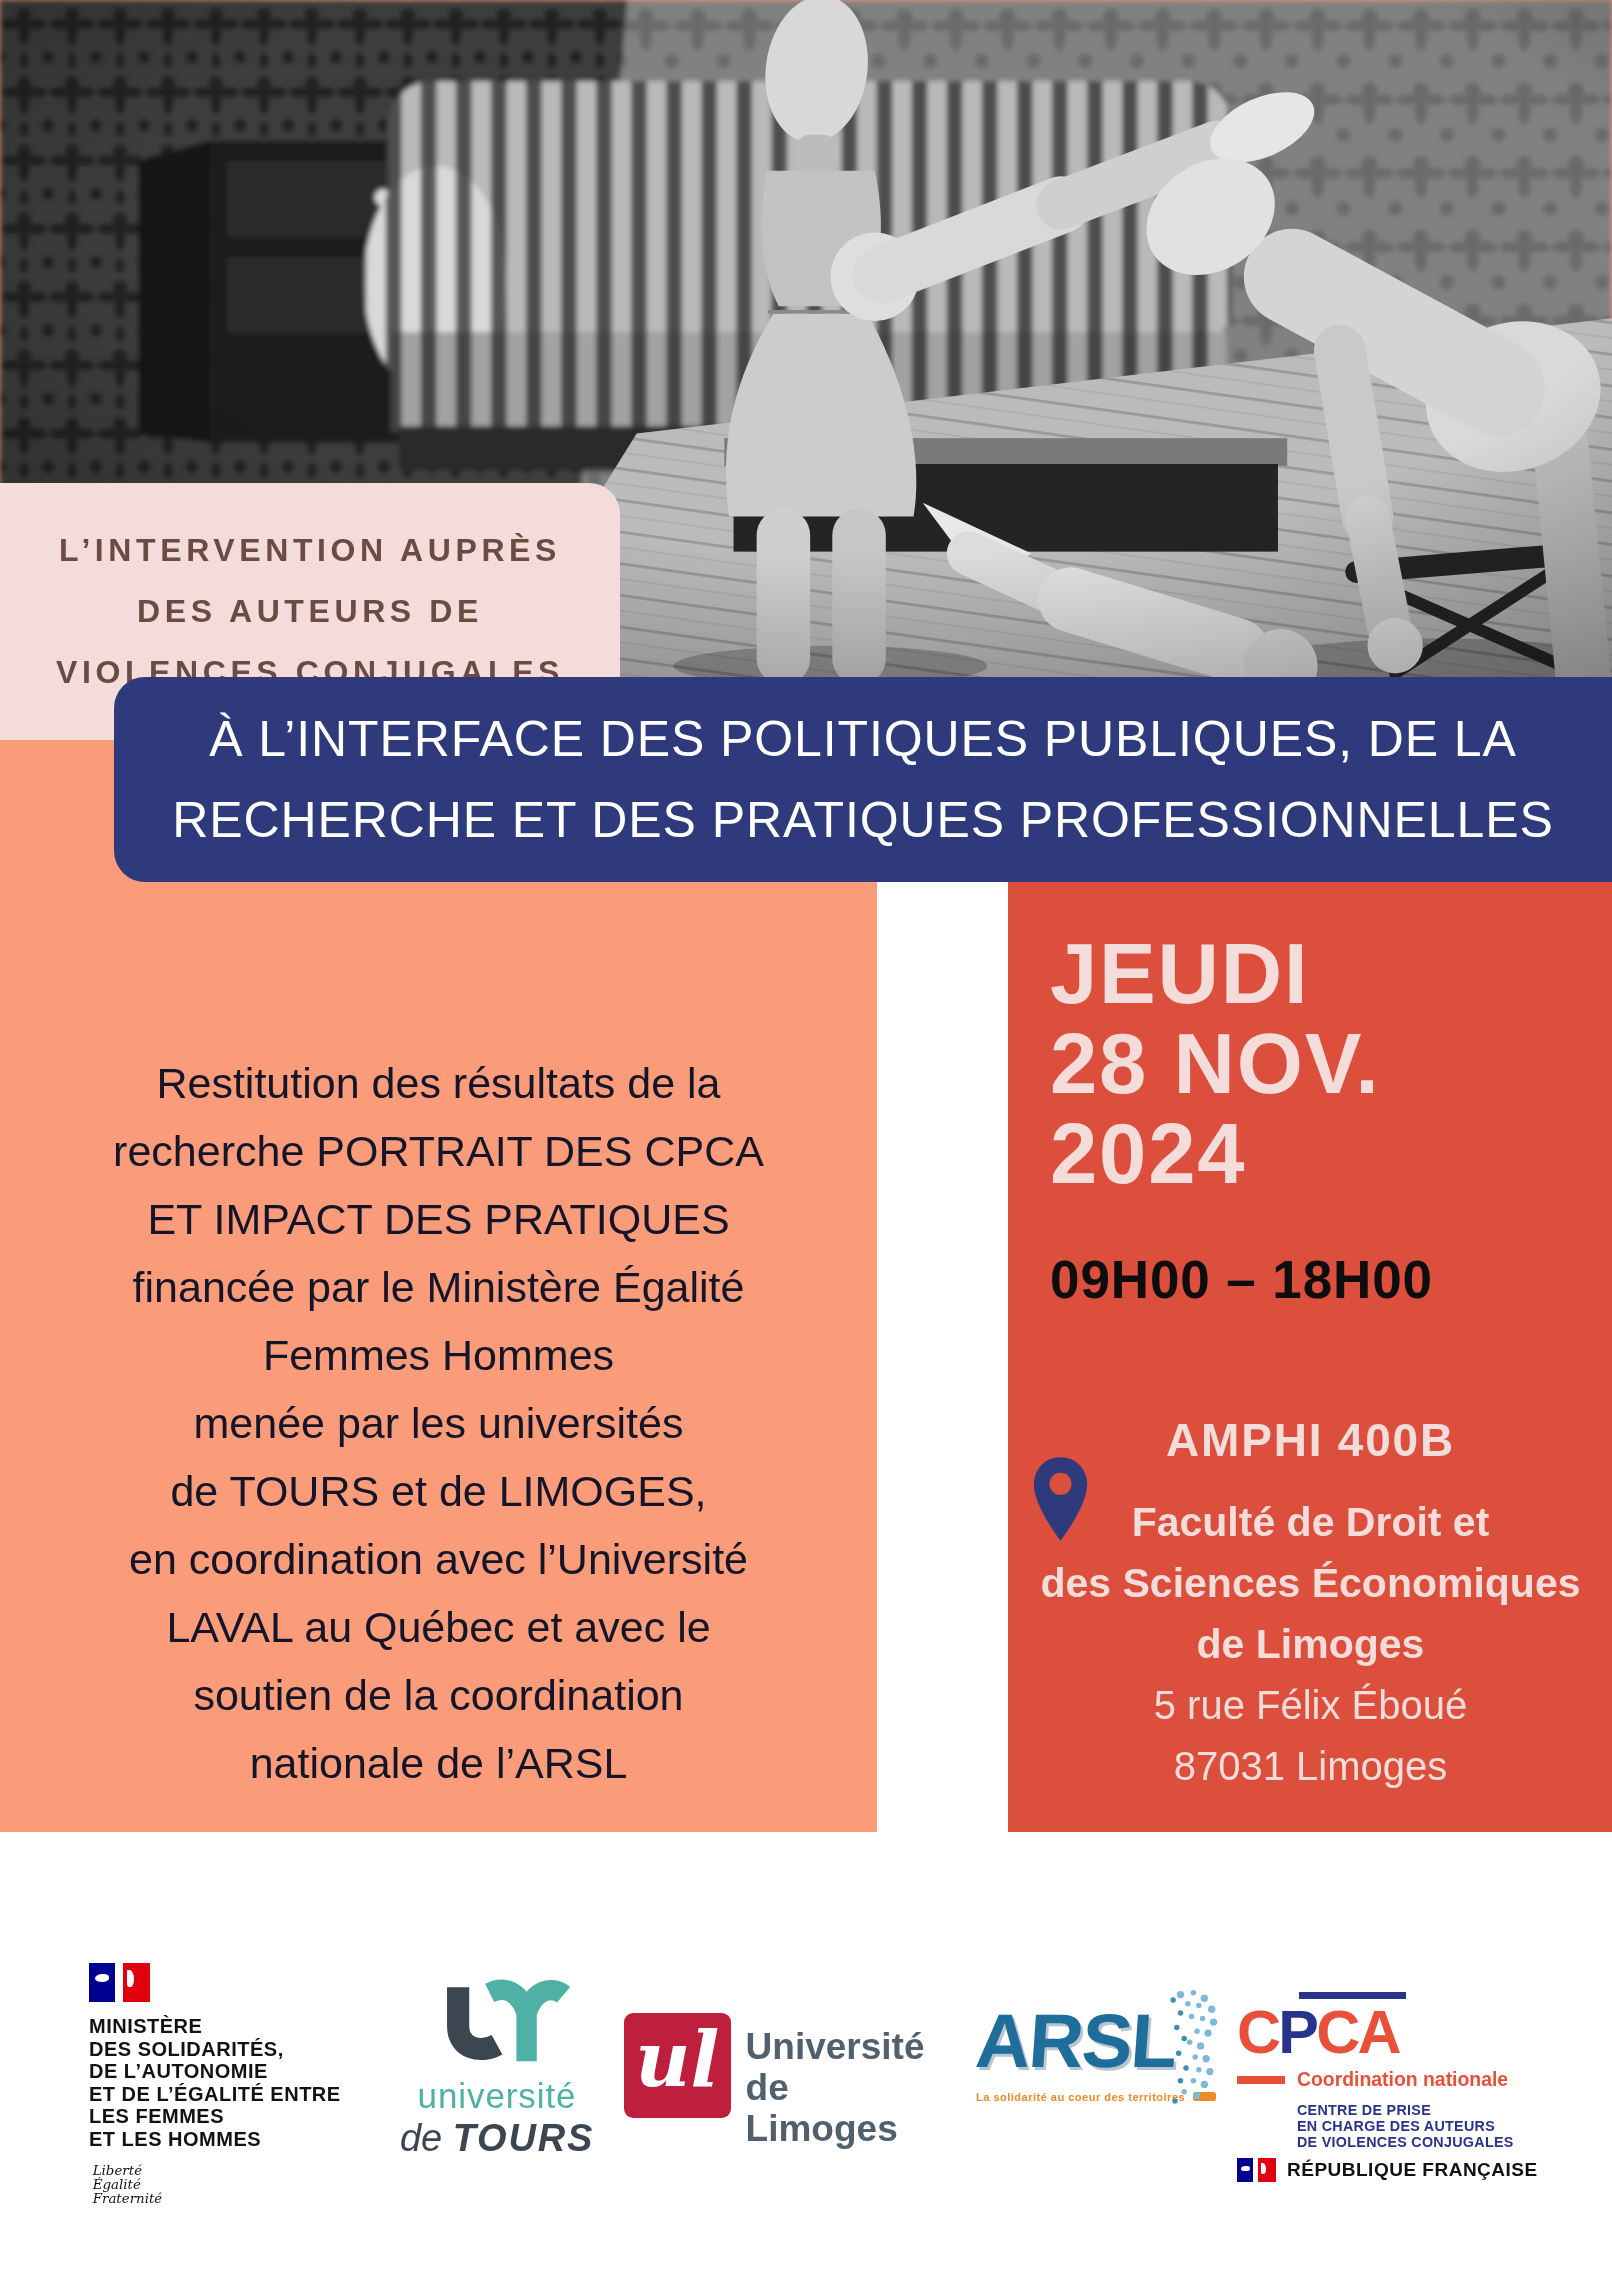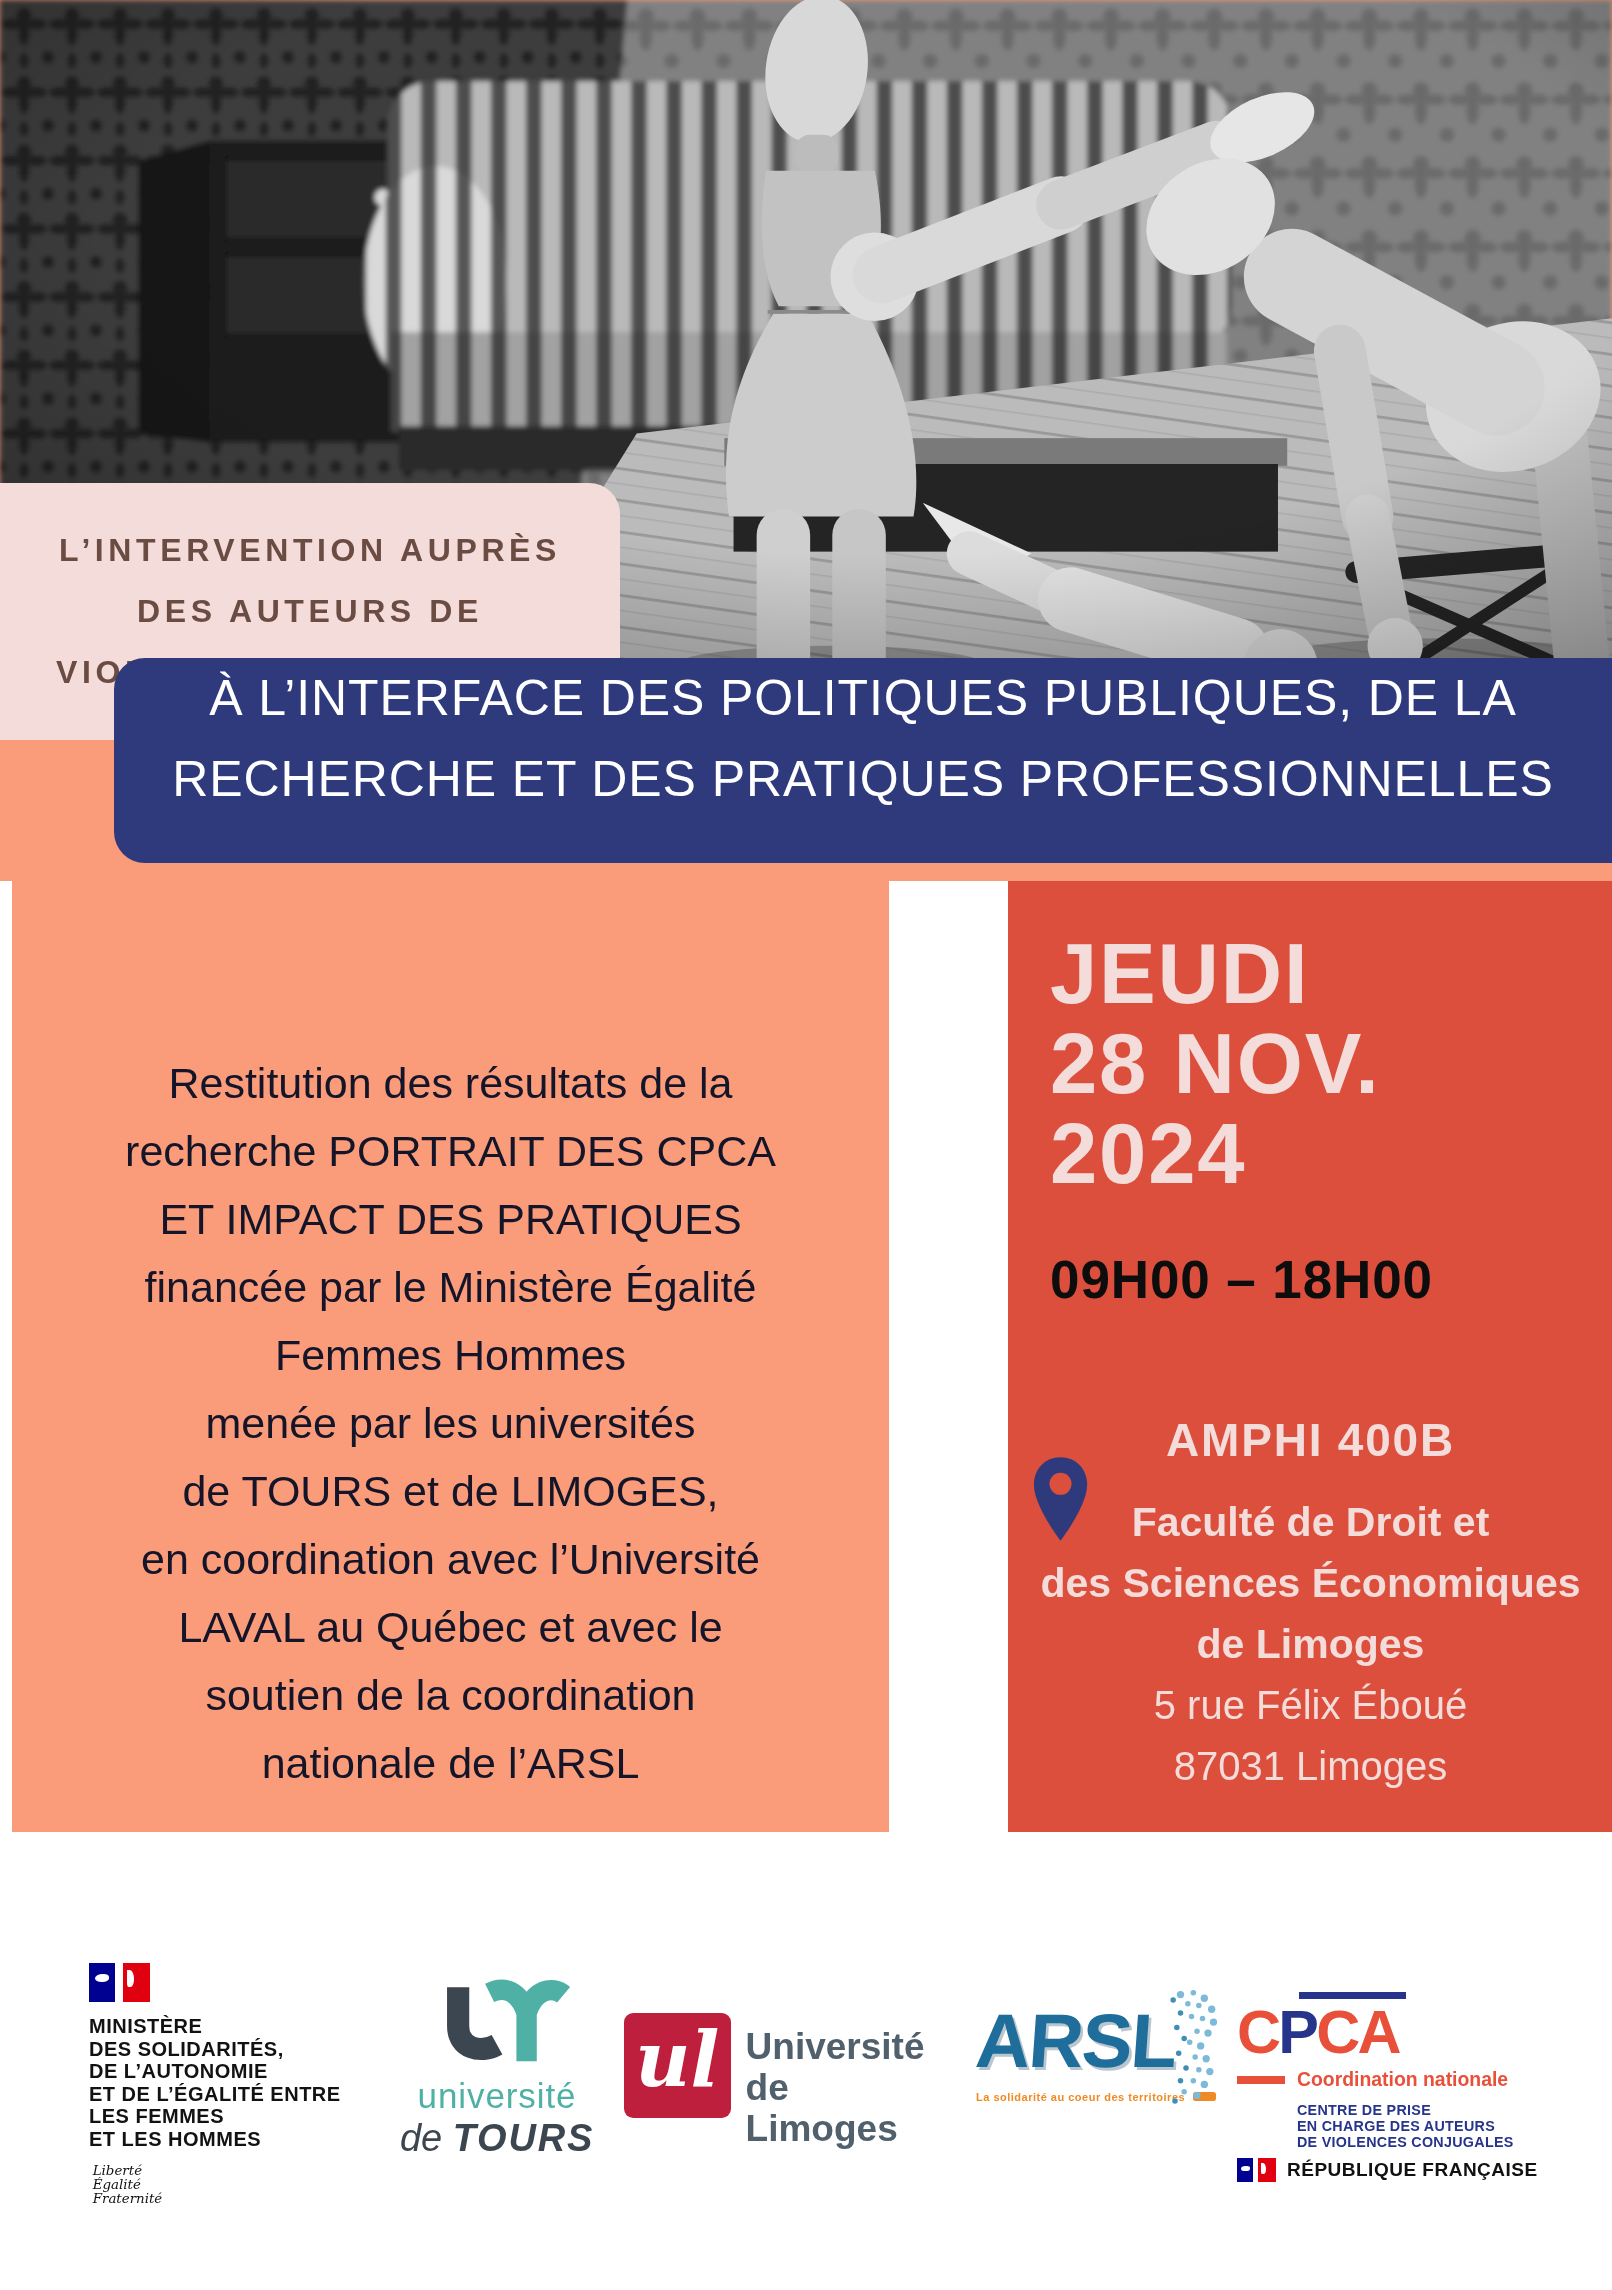--- a/index.html
+++ b/index.html
@@ -11,29 +11,29 @@
   .hero{position:absolute;top:0;left:0;width:1612px;height:881px;background:var(--salmon);}
   .hero svg.photo{position:absolute;top:0;left:0;width:1612px;height:678px;display:block;}
   .badge{
     position:absolute;top:483px;left:0;width:620px;height:257px;z-index:2;
     background:var(--pink);border-radius:0 31px 31px 0;
     display:flex;align-items:center;justify-content:center;
   }
   .badge-text{color:var(--badge_text);font-weight:bold;font-size:32px;line-height:61px;
     letter-spacing:4.6px;text-align:center;}
   .banner{
-    position:absolute;top:658px;left:114px;right:0;height:205px;z-index:3;
+    position:absolute;top:677px;left:114px;right:0;height:205px;z-index:3;
     background:var(--navy);border-radius:31px 0 0 31px;
-    display:flex;flex-direction:column;
+    display:flex;flex-direction:column;justify-content:center;
   }
   .banner-lines{color:#ffffff;font-size:50px;line-height:81px;letter-spacing:0.9px;
     font-weight:400;text-align:center;}
   
   .main{position:absolute;top:881px;left:0;width:1612px;height:951px;}
-  .left-panel{position:absolute;top:0;left:12px;width:877px;height:951px;background:var(--salmon);}
+  .left-panel{position:absolute;top:0;left:0;width:877px;height:951px;background:var(--salmon);}
   .intro{padding:168px 54px 0 54px;color:var(--ink);font-size:43px;line-height:68px;
     font-weight:500;text-align:center;}
   .right-panel{position:absolute;top:0;left:1008px;width:605px;height:951px;background:var(--orange);}
   .date-block{padding:48px 0 0 42px;color:var(--pink);font-size:85px;line-height:90px;
     font-weight:800;letter-spacing:1.8px;}
   .time{margin:50px 0 0 42px;color:var(--time_ink);font-size:53px;font-weight:800;letter-spacing:0.9px;}
   .venue{margin-top:103px;text-align:center;color:var(--pink);font-size:46px;
     font-weight:800;letter-spacing:1.8px;}
   .place{margin-top:25px;text-align:center;color:var(--pink);font-size:41px;line-height:61px;font-weight:700;}
   .address{text-align:center;color:var(--pink);font-size:40px;line-height:61px;font-weight:400;}

